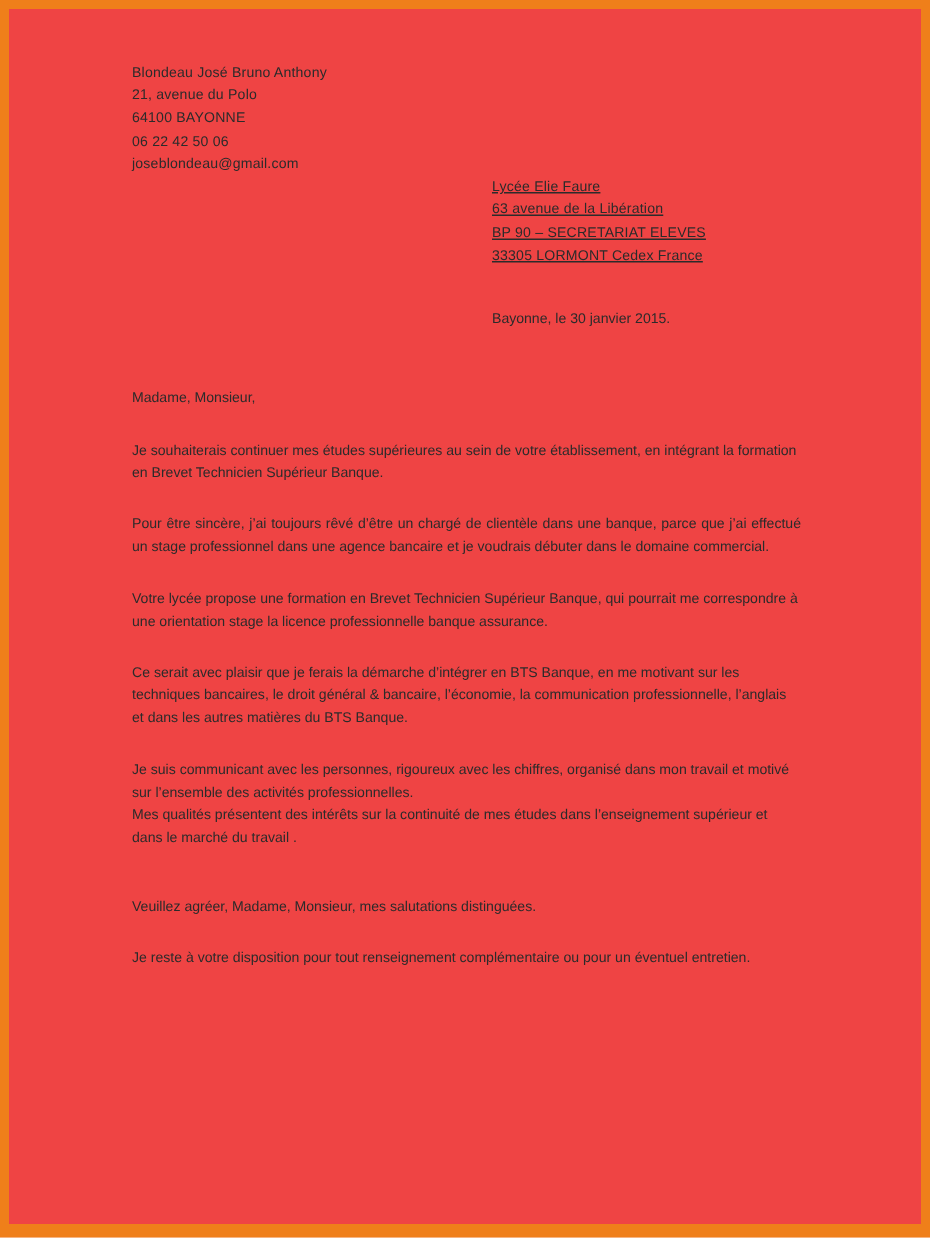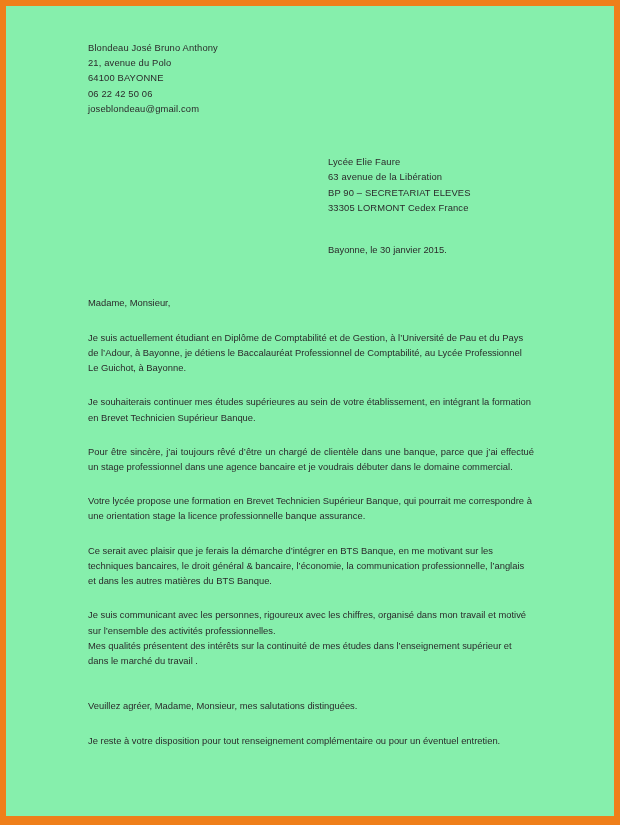--- a/index.html
+++ b/index.html
@@ -20,41 +20,41 @@
     border-top: 6px solid #ef7f1a;
     border-bottom: 9px solid #ef7f1a;
     border-left: 6px solid #ef7f1a;
     border-right: 6px solid #ef7f1a;
     background: #ffffff;
     position: relative;
   }
   .page-sheet {
     position: absolute;
     inset: 0;
-    background: #86efac;
+    background: #ef4444;
     padding: 1px;
   }
   .letter {
     position: absolute;
     left: 82px;
     top: 34px;
     width: 446px;
     color: #2b2b2b;
     font-size: 9.4px;
     line-height: 1.62;
   }
   .addr-block { margin: 0; }
   .addr-line {
     display: block;
     white-space: nowrap;
     letter-spacing: 0.015em;
   }
   .recipient-block {
-    margin-top: 38px;
     margin-left: 240px;
+    text-decoration: underline;
   }
   .date-line {
     margin-top: 27px;
     margin-left: 240px;
     white-space: nowrap;
   }
   .subject-block {
     margin-top: 34px;
   }
   .subject-line { display: block; }
@@ -98,21 +98,20 @@
         <span class="addr-line">33305 LORMONT Cedex France</span>
       </div>
 
       <div class="date-line">Bayonne, le 30 janvier 2015.</div>
 
       <div class="subject-block">
       </div>
 
       <div class="salutation">Madame, Monsieur,</div>
 
-      <p class="para">Je suis actuellement étudiant en Diplôme de Comptabilité et de Gestion, à l’Université de Pau et du Pays de l’Adour, à Bayonne, je détiens le Baccalauréat Professionnel de Comptabilité, au Lycée Professionnel Le Guichot, à Bayonne.</p>
       <p class="para">Je souhaiterais continuer mes études supérieures au sein de votre établissement, en intégrant la formation en Brevet Technicien Supérieur Banque.</p>
       <p class="para justified">Pour être sincère, j’ai toujours rêvé d’être un chargé de clientèle dans une banque, parce que j’ai effectué un stage professionnel dans une agence bancaire et je voudrais débuter dans le domaine commercial.</p>
       <p class="para">Votre lycée propose une formation en Brevet Technicien Supérieur Banque, qui pourrait me correspondre à une orientation stage la licence professionnelle banque assurance.</p>
       <p class="para">Ce serait avec plaisir que je ferais la démarche d’intégrer en BTS Banque, en me motivant sur les techniques bancaires, le droit général &amp; bancaire, l’économie, la communication professionnelle, l’anglais et dans les autres matières du BTS Banque.</p>
 
       <p class="para">
         <span class="sub-line">Je suis communicant avec les personnes, rigoureux avec les chiffres, organisé dans mon travail et motivé sur l’ensemble des activités professionnelles.</span>
         <span class="sub-line">Mes qualités présentent des intérêts sur la continuité de mes études dans l’enseignement supérieur et dans le marché du travail .</span>
       </p>
 

